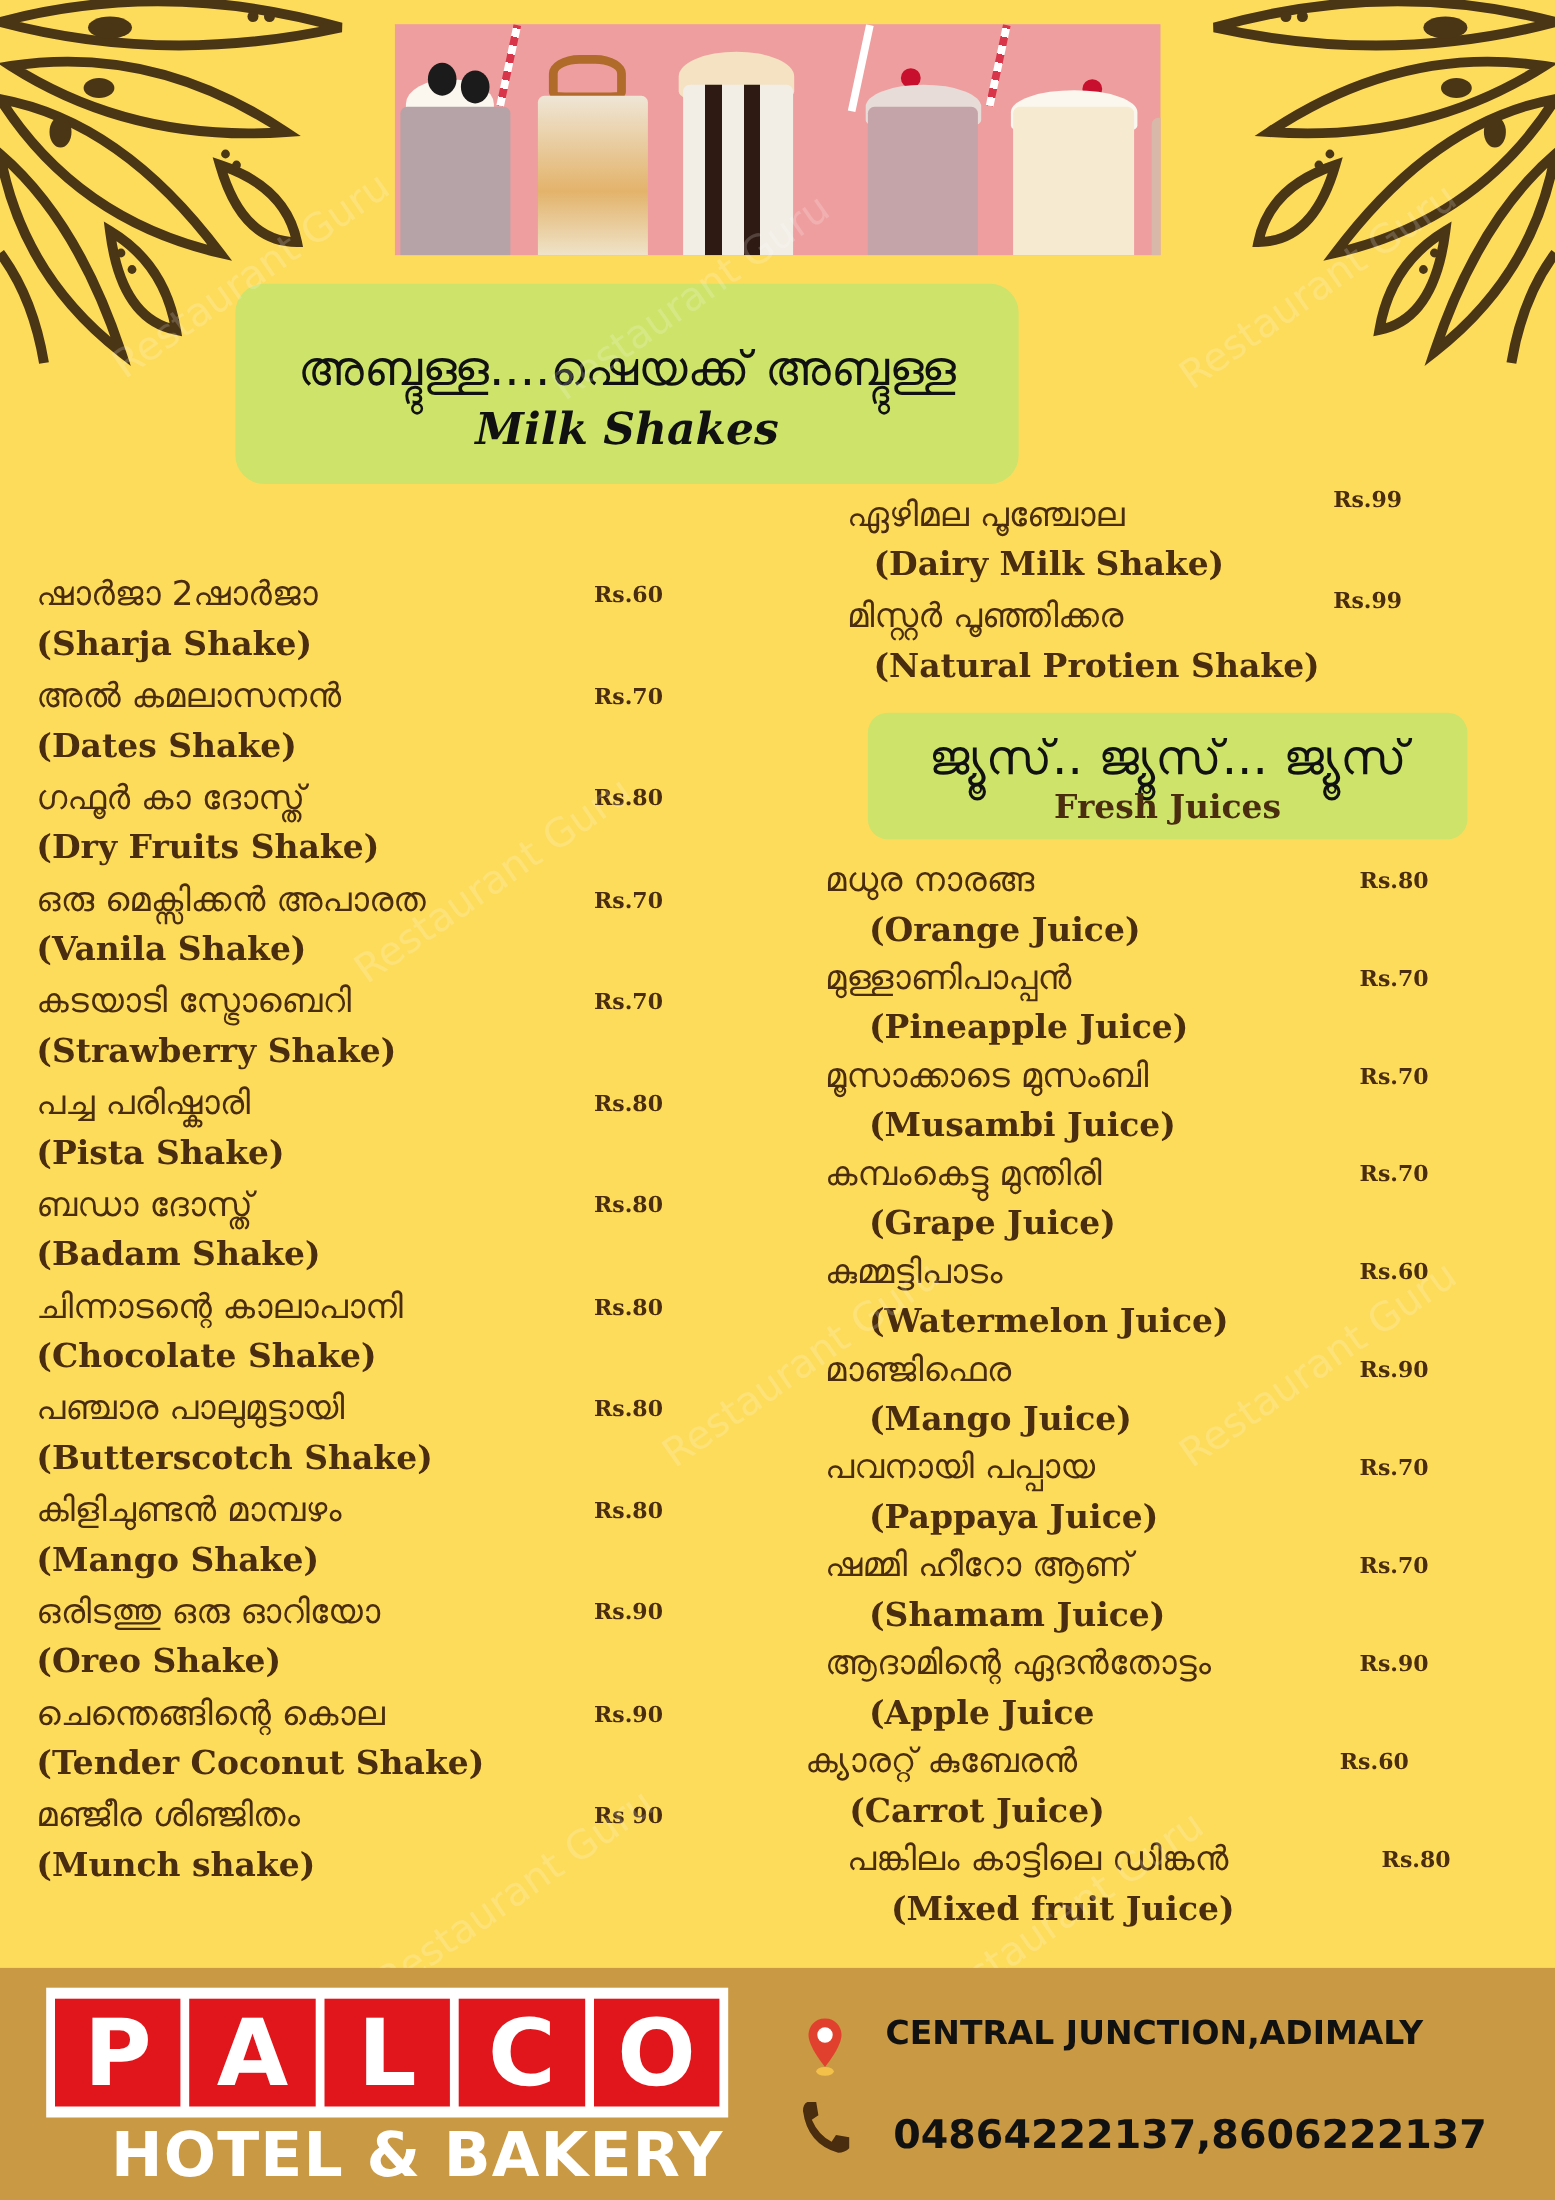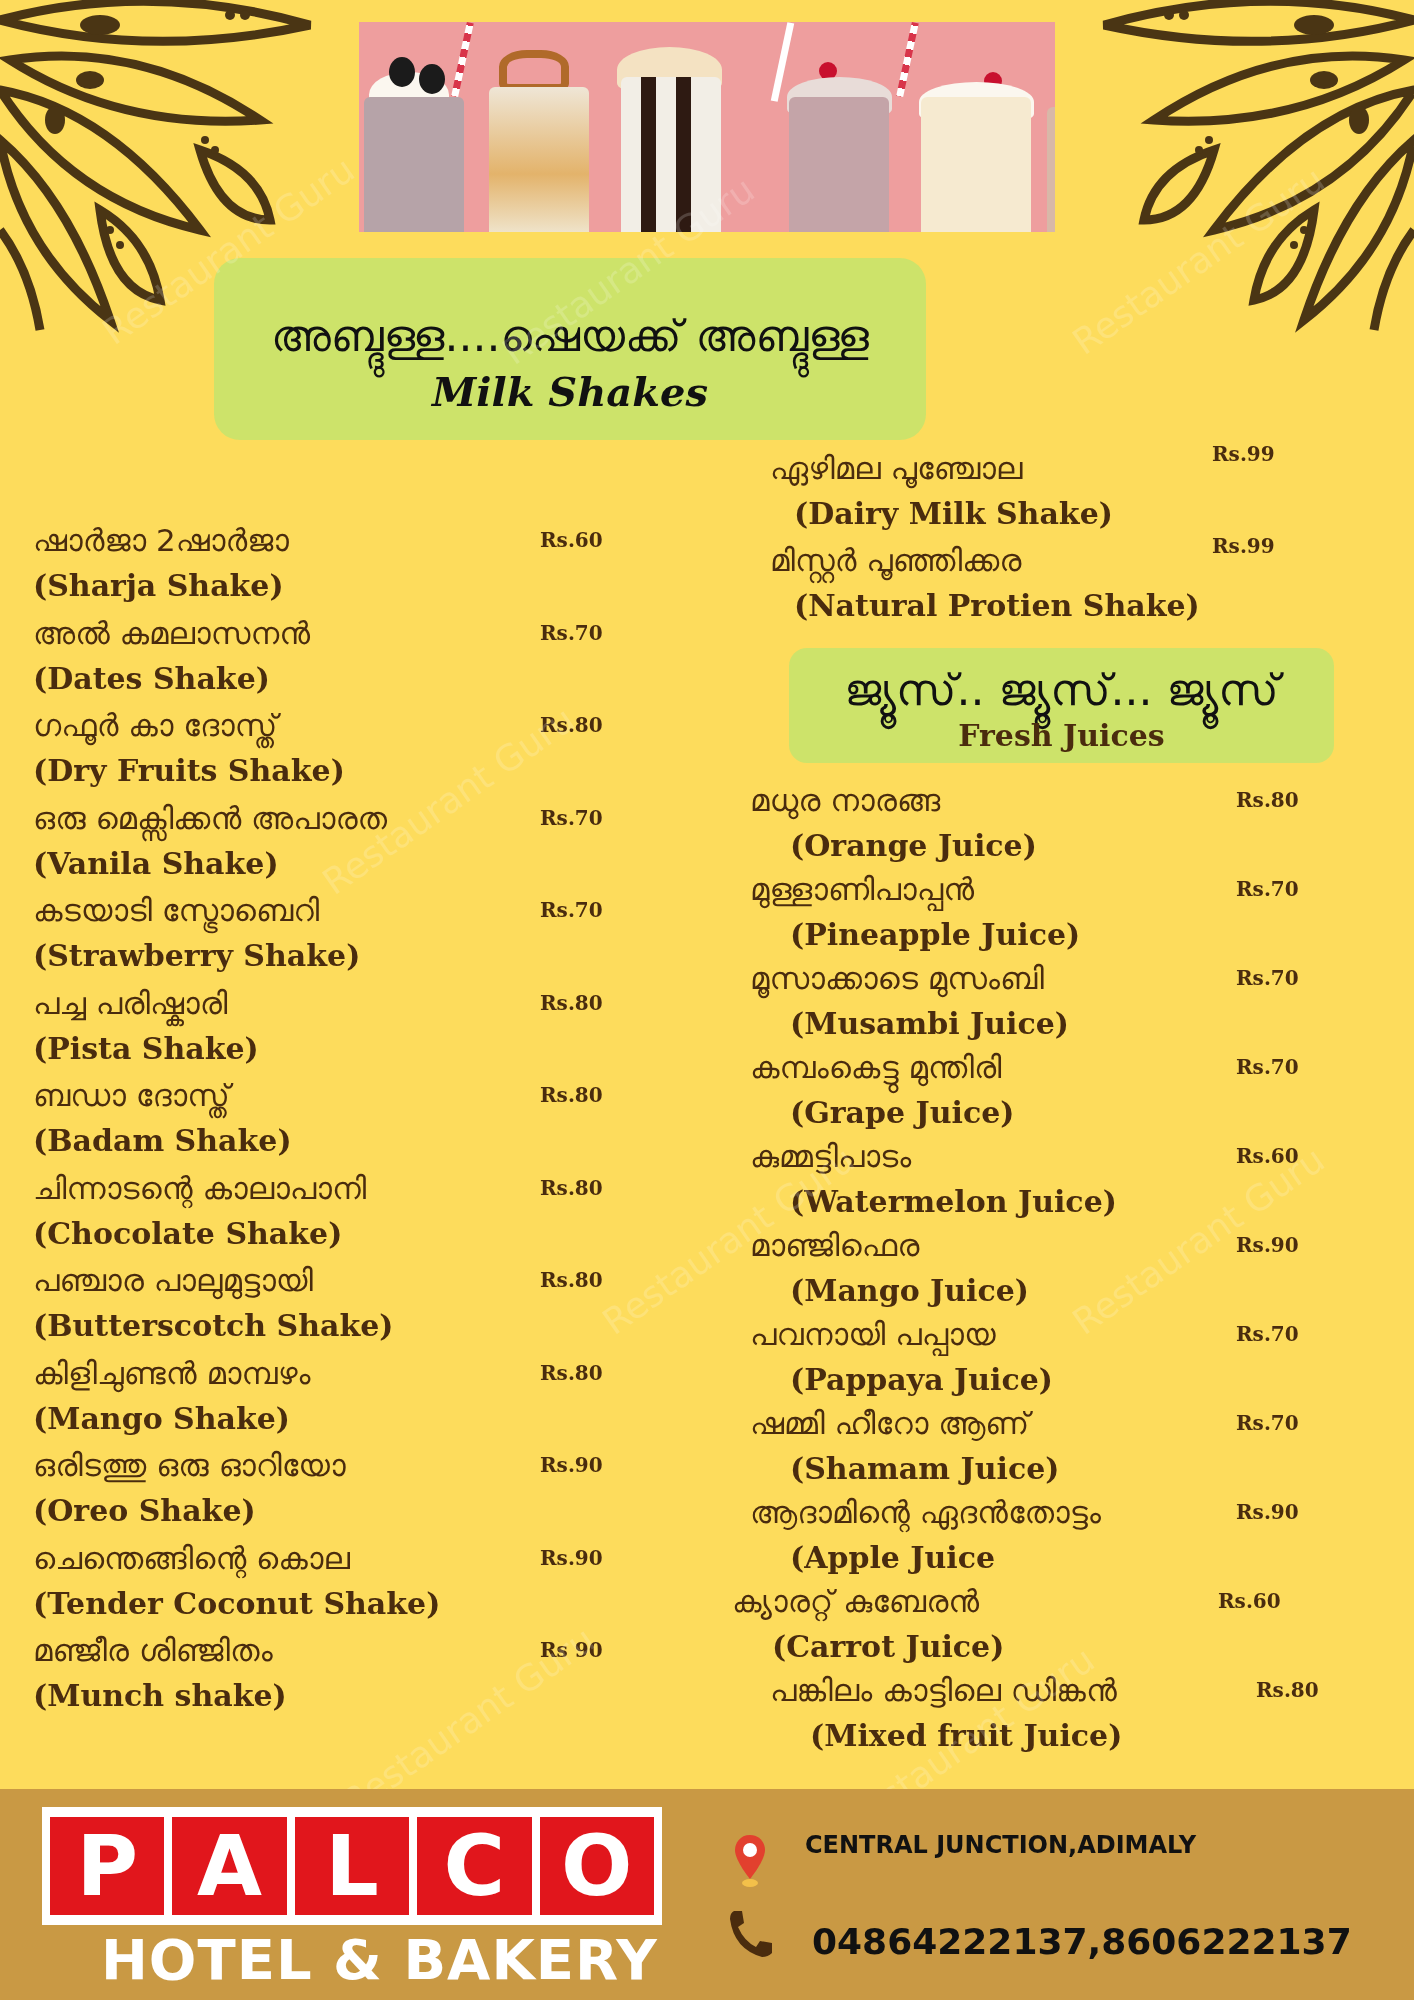--- a/index.html
+++ b/index.html
@@ -22,21 +22,21 @@
   .gb-juice .en-title{font-size:30px;font-weight:bold;color:#4a2c0e;margin-top:2px;}
   .item{position:absolute;}
   .item .ml{font-family:"DejaVu Sans",sans-serif;font-size:31px;color:#4a2c0e;white-space:nowrap;line-height:44px;}
   .item .en{font-family:"DejaVu Serif",serif;font-weight:bold;font-size:30px;color:#4a2c0e;white-space:nowrap;line-height:48px;}
   .item .price{position:absolute;top:0;font-family:"DejaVu Serif",serif;font-weight:bold;font-size:20px;color:#4a2c0e;line-height:44px;white-space:nowrap;}
   .footer{position:absolute;left:0;top:1789px;width:1414px;height:211px;background:#c99944;}
   .palco{position:absolute;left:42px;top:18px;width:620px;height:118px;background:#fff;display:flex;gap:8px;padding:10px 8px;box-sizing:border-box;}
   .palco .ltr{flex:1;background:#e1161c;color:#fff;font-family:"DejaVu Sans",sans-serif;font-weight:bold;font-size:84px;display:flex;align-items:center;justify-content:center;line-height:1;}
   .hb{position:absolute;left:78px;top:138px;font-family:"DejaVu Sans",sans-serif;font-weight:bold;font-size:56px;color:#fff;letter-spacing:1px;margin-left:23px;}
   .contact{position:absolute;left:730px;font-family:"DejaVu Sans",sans-serif;font-weight:bold;color:#111;white-space:nowrap;}
-  .c-addr{top:42px;font-size:24px;}
+  .c-addr{top:42px;font-size:30px;}
   .c-phone{top:132px;font-size:36px;}
   .c-icon{position:absolute;}
   .watermark{position:absolute;font-family:"DejaVu Sans",sans-serif;font-size:36px;color:rgba(255,255,255,0.18);transform:rotate(-35deg);white-space:nowrap;pointer-events:none;}
 </style>
 </head>
 <body>
 
 <svg class="mandala left" viewBox="0 0 330 340">
   <g fill="none" stroke="#4a3514" stroke-width="9">
     <path d="M0 20 Q150 -20 310 25 Q150 60 0 20Z"></path>

